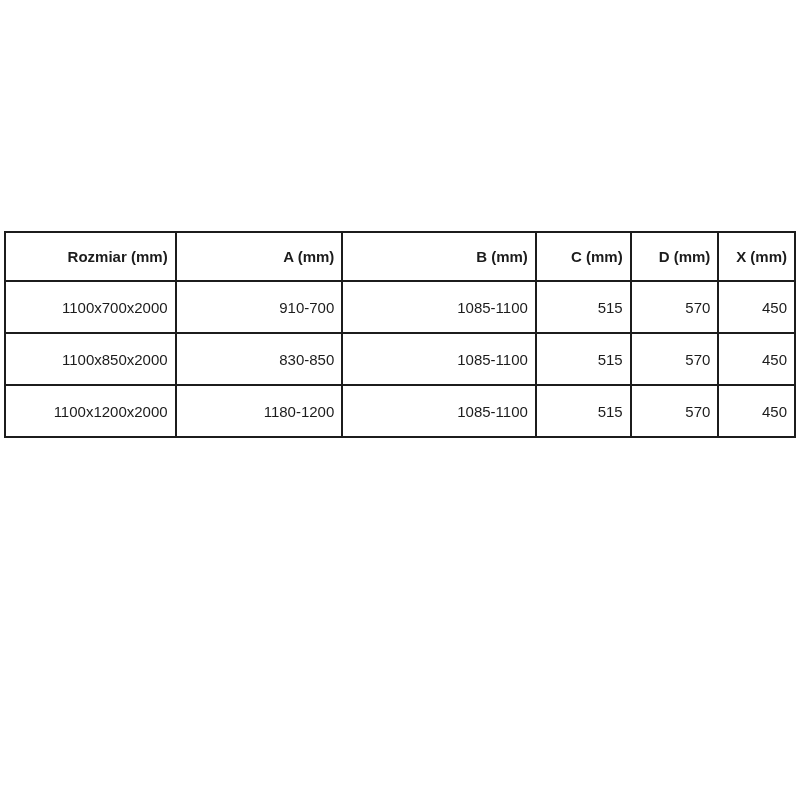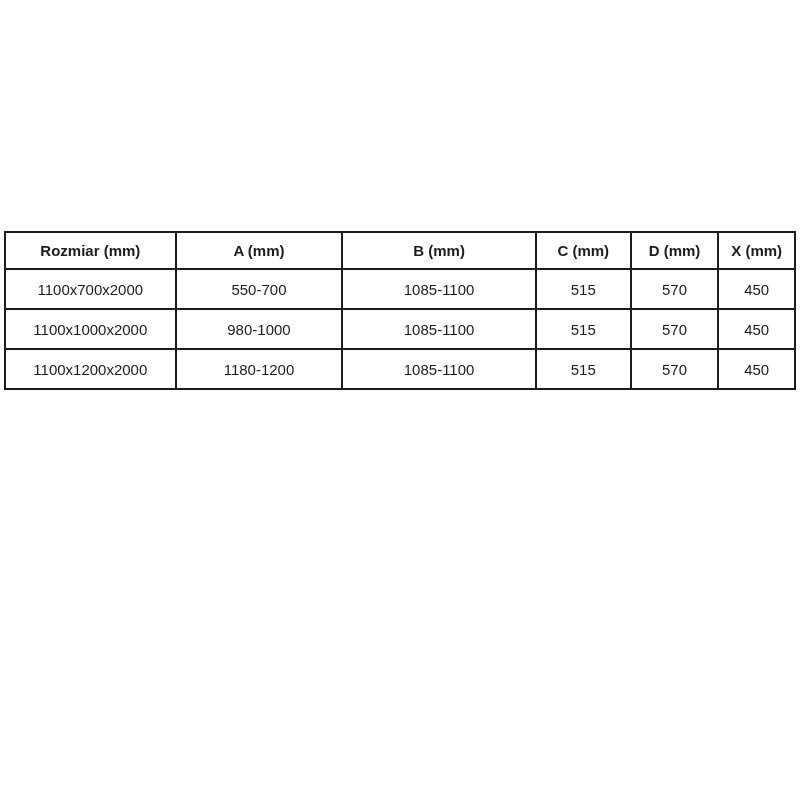--- a/index.html
+++ b/index.html
@@ -20,23 +20,23 @@
     width: 792px;
   }
   table {
     width: 100%;
     border-collapse: collapse;
     table-layout: fixed;
     color: #1c1c1c;
   }
   th, td {
     border: 2px solid #1c1c1c;
-    text-align: center;
+    text-align: right;
     vertical-align: middle;
-    padding: 1px;
+    padding: 7px;
     overflow: hidden;
     white-space: nowrap;
   }
   th {
     height: 33px;
     font-size: 15px;
     font-weight: bold;
   }
   td {
     height: 36px;
@@ -63,29 +63,29 @@
           <th>A (mm)</th>
           <th>B (mm)</th>
           <th>C (mm)</th>
           <th>D (mm)</th>
           <th>X (mm)</th>
         </tr>
       </thead>
     <tbody>
         <tr>
           <td>1100x700x2000</td>
-          <td>550-700</td>
+          <td>910-700</td>
           <td>1085-1100</td>
           <td>515</td>
           <td>570</td>
           <td>450</td>
         </tr>
         <tr>
-          <td>1100x1000x2000</td>
-          <td>980-1000</td>
+          <td>1100x850x2000</td>
+          <td>830-850</td>
           <td>1085-1100</td>
           <td>515</td>
           <td>570</td>
           <td>450</td>
         </tr>
         <tr>
           <td>1100x1200x2000</td>
           <td>1180-1200</td>
           <td>1085-1100</td>
           <td>515</td>

